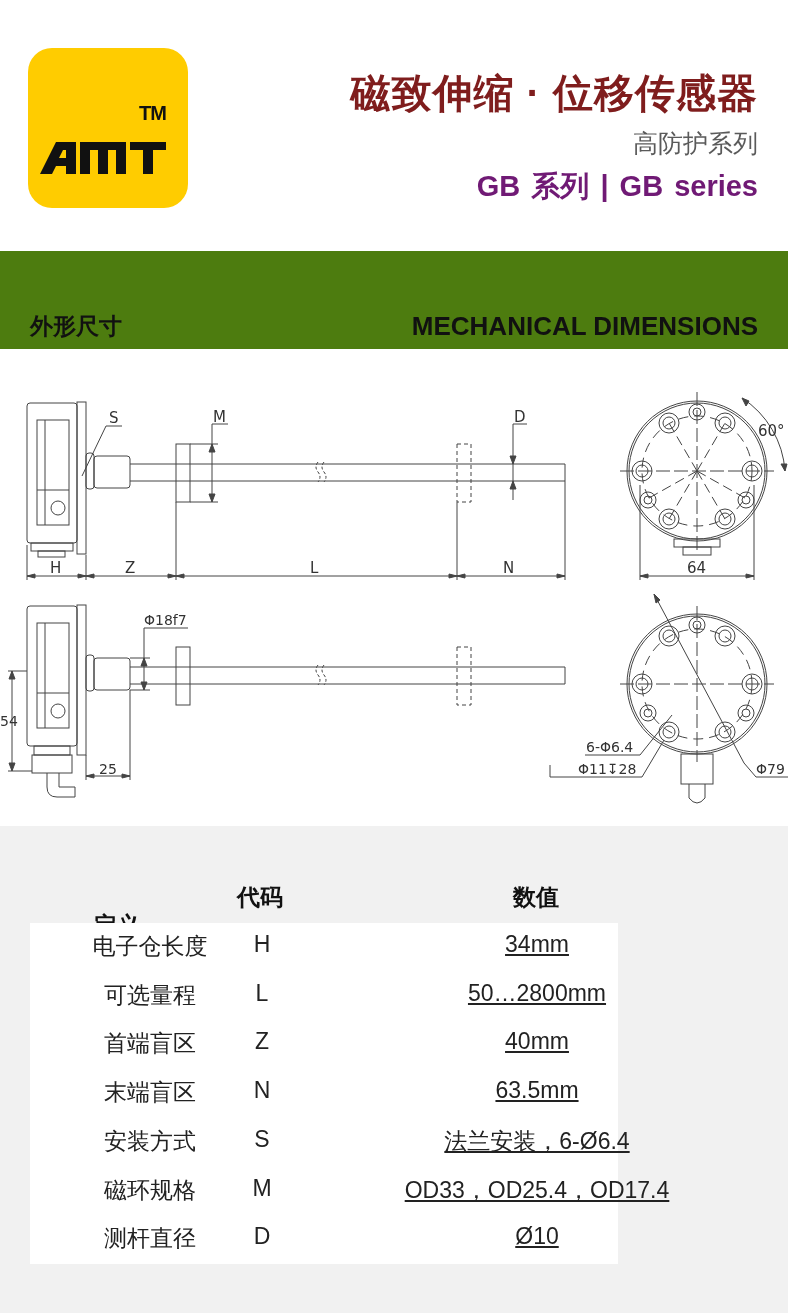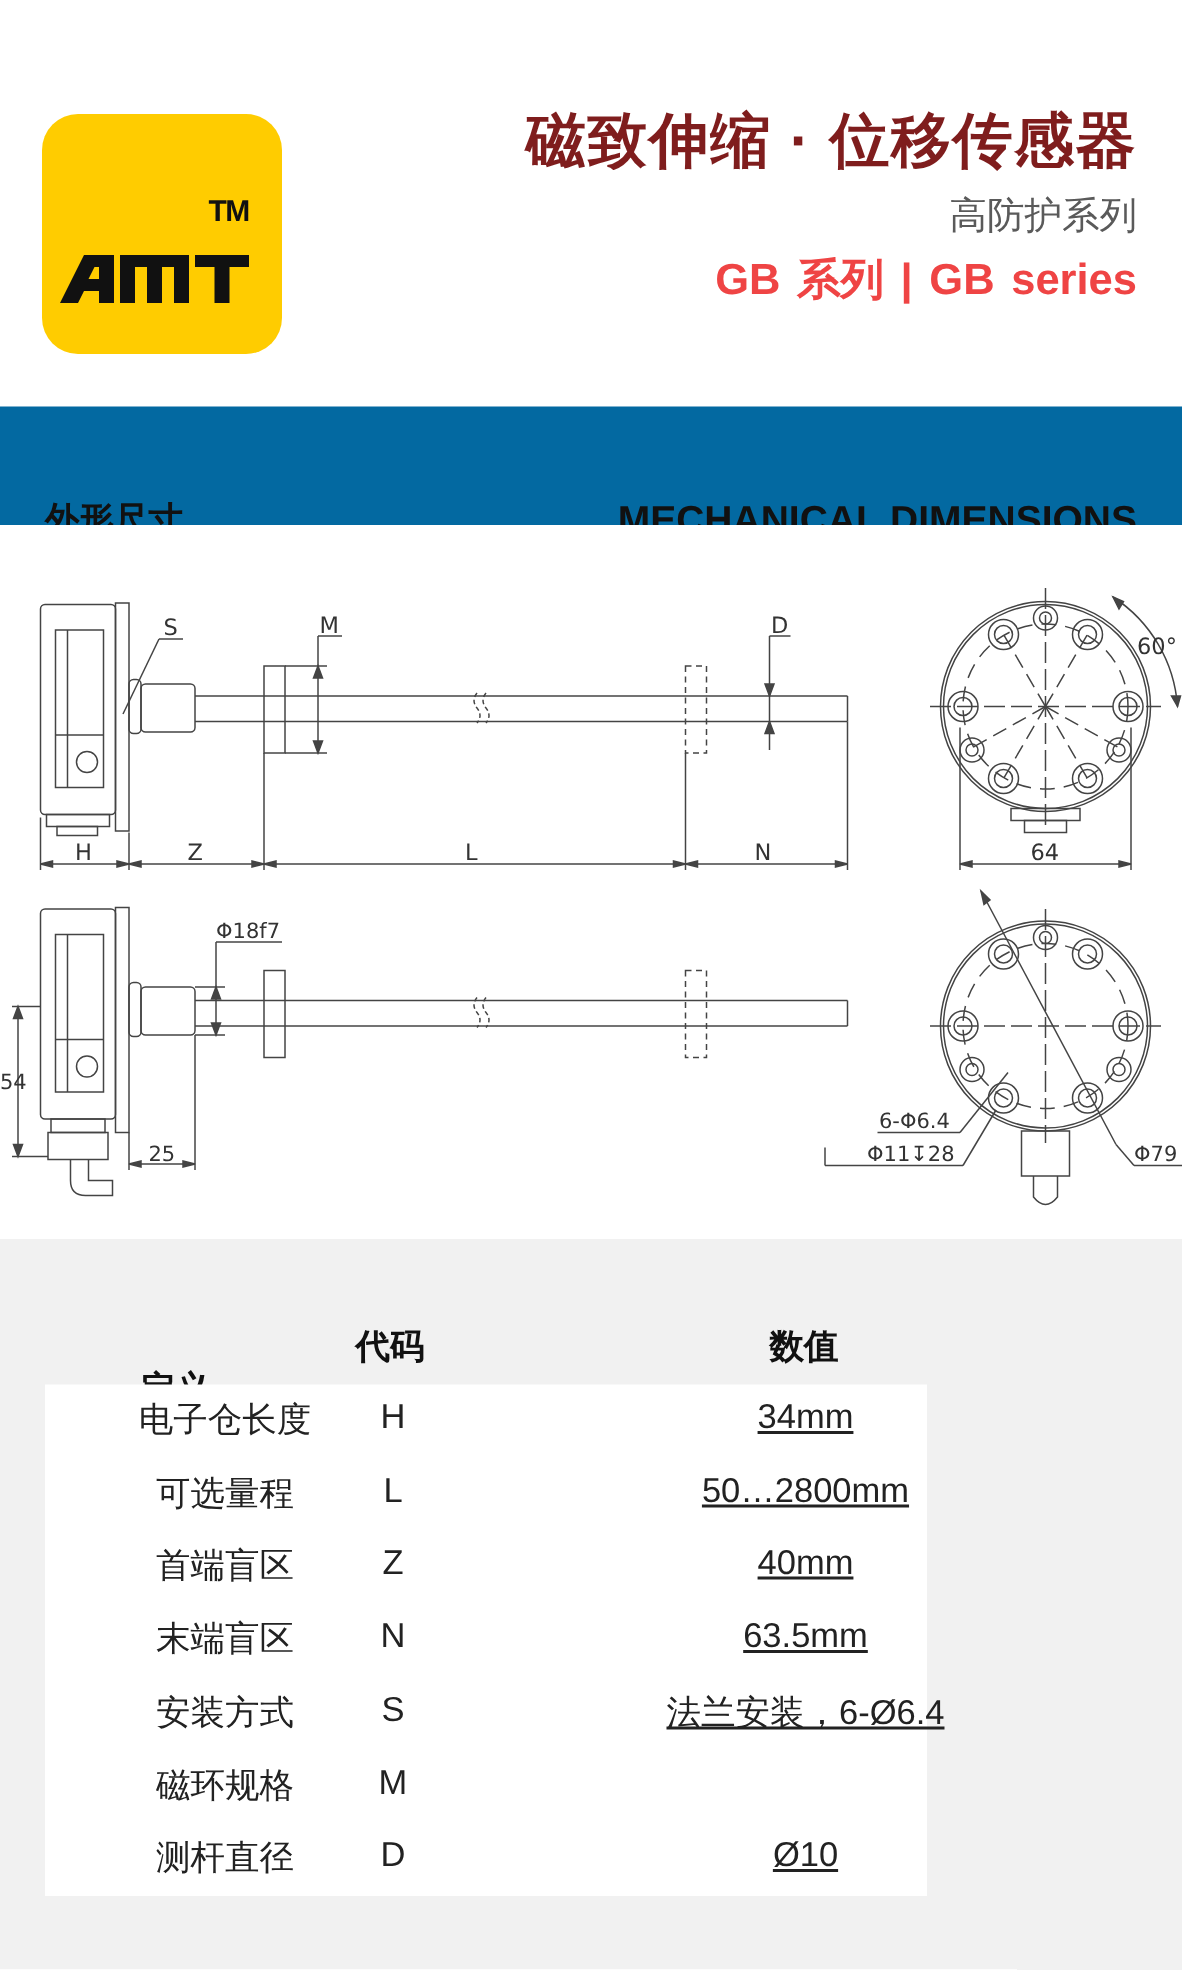--- a/index.html
+++ b/index.html
@@ -1,29 +1,29 @@
 <!DOCTYPE html>
 <html><head>
 <meta charset="utf-8">
 <style>
   * { box-sizing: border-box; margin: 0; padding: 0; }
   html, body { width: 788px; height: 1313px; background: #ffffff; font-family: "Liberation Sans", "DejaVu Sans", sans-serif; color: #222; overflow: hidden; }
   .page { position: relative; width: 788px; height: 1313px; }
 
   
   .header { position: absolute; left: 0; top: 0; width: 788px; height: 250px; background: #fff; }
-  .logo { position: absolute; left: 28px; top: 48px; width: 160px; height: 160px; background: #FFCC00; border-radius: 24px; margin-top: 28px; }
+  .logo { position: absolute; left: 28px; top: 48px; width: 160px; height: 160px; background: #FFCC00; border-radius: 24px; }
   .logo .tm { position: absolute; left: 111px; top: 54px; font-size: 20px; font-weight: bold; color: #111; letter-spacing: -1px; }
   .logo svg { position: absolute; left: 12px; top: 90px; }
   .title-main { position: absolute; right: 30px; top: 66px; font-size: 40px; font-weight: bold; color: #7f1d1d; letter-spacing: 1px; }
   .title-sub { position: absolute; right: 30px; top: 127px; font-size: 25px; font-weight: normal; color: #5a5a5a; }
-  .title-series { position: absolute; right: 30px; top: 167px; font-size: 29px; font-weight: bold; color: #ef4444; word-spacing: 3px; }
+  .title-series { position: absolute; right: 30px; top: 167px; font-size: 29px; font-weight: bold; color: #701a75; word-spacing: 3px; }
 
   
-  .section-bar { position: absolute; left: 0; top: 251px; width: 788px; height: 98px; background: #0369a1; margin-top: 20px; }
+  .section-bar { position: absolute; left: 0; top: 251px; width: 788px; height: 98px; background: #4d7c0f; }
   .section-bar .cn { position: absolute; left: 30px; top: 60px; font-size: 23px; font-weight: bold; color: #111; }
   .section-bar .en { position: absolute; right: 30px; top: 60px; font-size: 26px; font-weight: bold; color: #111; }
 
   
   .drawing { position: absolute; left: 0; top: 350px; width: 788px; height: 475px; background: #fff; }
   .drawing svg { position: absolute; left: 0; top: 0; }
   .dim-text { font-family: "DejaVu Sans", sans-serif; fill: #333; }
 
   
   .table-area { position: absolute; left: 0; top: 826px; width: 788px; height: 487px; background: #f1f1f1; }
@@ -281,20 +281,21 @@
         <span class="v">63.5mm</span>
       </div>
       <div class="row" style="top:194.8px">
         <span class="d">安装方式</span>
         <span class="c">S</span>
         <span class="v">法兰安装，6-Ø6.4</span>
       </div>
       <div class="row" style="top:243.5px">
         <span class="d">磁环规格</span>
         <span class="c">M</span>
+        <span class="v">OD33，OD25.4，OD17.4</span>
       </div>
       <div class="row" style="top:292.2px">
         <span class="d">测杆直径</span>
         <span class="c">D</span>
         <span class="v">Ø10</span>
       </div>
     </div>
   </div>
 
 </div>

